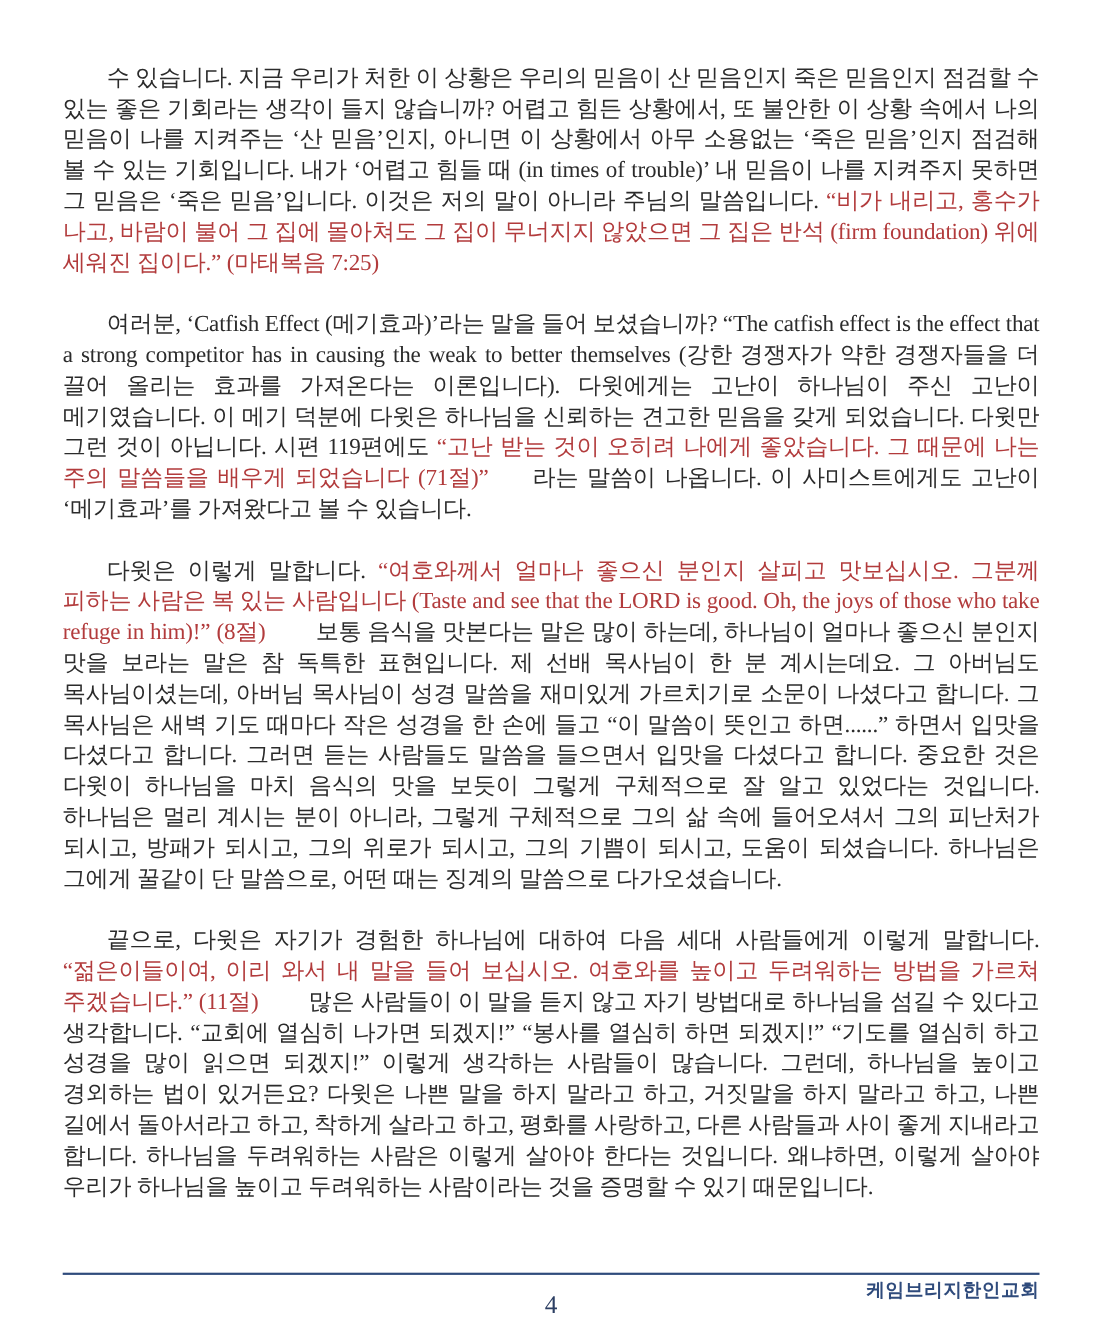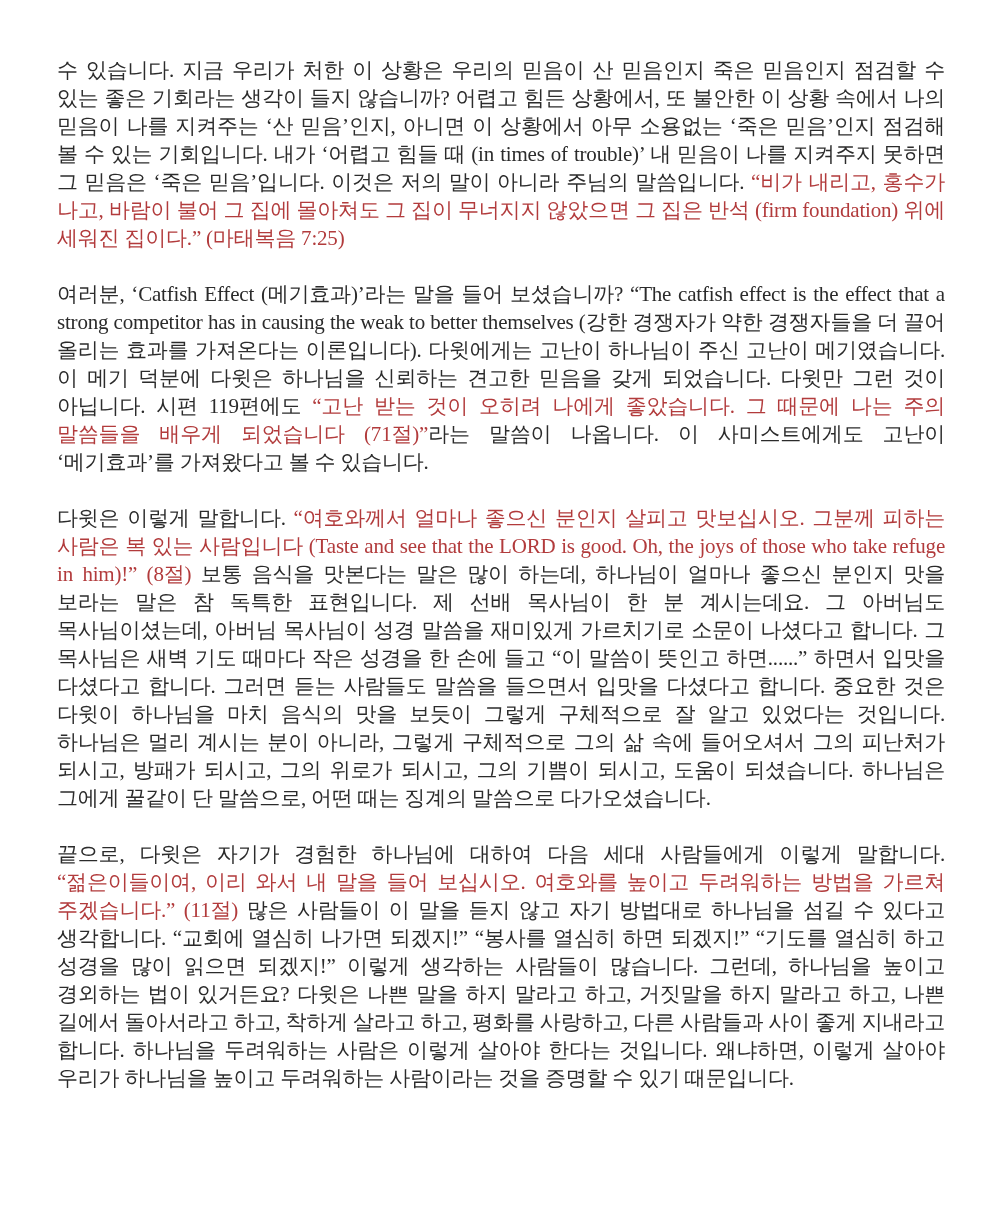--- a/index.html
+++ b/index.html
@@ -30,21 +30,21 @@
     font-size: 21px;
     line-height: 28px;
     text-align: justify;
     letter-spacing: -0.2px;
     word-break: keep-all;
     margin-bottom: 28px;
     color: var(--body-text);
   }
   .para:last-child { margin-bottom: 0; }
   .scripture { color: var(--red); }
-  .normal { color: var(--body-text); }
+  .normal { color: var(--body-text); margin-left: 40px; }
   .footer {
     position: absolute;
     left: 57px;
     right: 55px;
     top: 1157px;
     height: 56px;
   }
   .footer-rule {
     border-top: 2px solid var(--navy);
     height: 0;
@@ -68,13 +68,18 @@
 </head>
 <body>
 
 <div class="page">
   <div class="content" id="paragraphs">
       <p class="para"><span class="normal">수 있습니다. 지금 우리가 처한 이 상황은 우리의 믿음이 산 믿음인지 죽은 믿음인지 점검할 수 있는 좋은 기회라는 생각이 들지 않습니까? 어렵고 힘든 상황에서, 또 불안한 이 상황 속에서 나의 믿음이 나를 지켜주는 ‘산 믿음’인지, 아니면 이 상황에서 아무 소용없는 ‘죽은 믿음’인지 점검해 볼 수 있는 기회입니다. 내가 ‘어렵고 힘들 때 (in times of trouble)’ 내 믿음이 나를 지켜주지 못하면 그 믿음은 ‘죽은 믿음’입니다. 이것은 저의 말이 아니라 주님의 말씀입니다. </span><span class="scripture">“비가 내리고, 홍수가 나고, 바람이 불어 그 집에 몰아쳐도 그 집이 무너지지 않았으면 그 집은 반석 (firm foundation) 위에 세워진 집이다.” (마태복음 7:25)</span></p>
       <p class="para"><span class="normal">여러분, ‘Catfish Effect (메기효과)’라는 말을 들어 보셨습니까? “The catfish effect is the effect that a strong competitor has in causing the weak to better themselves (강한 경쟁자가 약한 경쟁자들을 더 끌어 올리는 효과를 가져온다는 이론입니다). 다윗에게는 고난이 하나님이 주신 고난이 메기였습니다. 이 메기 덕분에 다윗은 하나님을 신뢰하는 견고한 믿음을 갖게 되었습니다. 다윗만 그런 것이 아닙니다. 시편 119편에도 </span><span class="scripture">“고난 받는 것이 오히려 나에게 좋았습니다. 그 때문에 나는 주의 말씀들을 배우게 되었습니다 (71절)”</span><span class="normal">라는 말씀이 나옵니다. 이 사미스트에게도 고난이 ‘메기효과’를 가져왔다고 볼 수 있습니다.</span></p>
       <p class="para"><span class="normal">다윗은 이렇게 말합니다. </span><span class="scripture">“여호와께서 얼마나 좋으신 분인지 살피고 맛보십시오. 그분께 피하는 사람은 복 있는 사람입니다 (Taste and see that the LORD is good. Oh, the joys of those who take refuge in him)!” (8절)</span><span class="normal"> 보통 음식을 맛본다는 말은 많이 하는데, 하나님이 얼마나 좋으신 분인지 맛을 보라는 말은 참 독특한 표현입니다. 제 선배 목사님이 한 분 계시는데요. 그 아버님도 목사님이셨는데, 아버님 목사님이 성경 말씀을 재미있게 가르치기로 소문이 나셨다고 합니다. 그 목사님은 새벽 기도 때마다 작은 성경을 한 손에 들고 “이 말씀이 뜻인고 하면......” 하면서 입맛을 다셨다고 합니다. 그러면 듣는 사람들도 말씀을 들으면서 입맛을 다셨다고 합니다. 중요한 것은 다윗이 하나님을 마치 음식의 맛을 보듯이 그렇게 구체적으로 잘 알고 있었다는 것입니다. 하나님은 멀리 계시는 분이 아니라, 그렇게 구체적으로 그의 삶 속에 들어오셔서 그의 피난처가 되시고, 방패가 되시고, 그의 위로가 되시고, 그의 기쁨이 되시고, 도움이 되셨습니다. 하나님은 그에게 꿀같이 단 말씀으로, 어떤 때는 징계의 말씀으로 다가오셨습니다.</span></p>
       <p class="para"><span class="normal">끝으로, 다윗은 자기가 경험한 하나님에 대하여 다음 세대 사람들에게 이렇게 말합니다. </span><span class="scripture">“젊은이들이여, 이리 와서 내 말을 들어 보십시오. 여호와를 높이고 두려워하는 방법을 가르쳐 주겠습니다.” (11절)</span><span class="normal"> 많은 사람들이 이 말을 듣지 않고 자기 방법대로 하나님을 섬길 수 있다고 생각합니다. “교회에 열심히 나가면 되겠지!” “봉사를 열심히 하면 되겠지!” “기도를 열심히 하고 성경을 많이 읽으면 되겠지!” 이렇게 생각하는 사람들이 많습니다. 그런데, 하나님을 높이고 경외하는 법이 있거든요? 다윗은 나쁜 말을 하지 말라고 하고, 거짓말을 하지 말라고 하고, 나쁜 길에서 돌아서라고 하고, 착하게 살라고 하고, 평화를 사랑하고, 다른 사람들과 사이 좋게 지내라고 합니다. 하나님을 두려워하는 사람은 이렇게 살아야 한다는 것입니다. 왜냐하면, 이렇게 살아야 우리가 하나님을 높이고 두려워하는 사람이라는 것을 증명할 수 있기 때문입니다.</span></p>
     </div>
+  <div class="footer">
+    <div class="footer-rule"></div>
+    <div class="church">케임브리지한인교회</div>
+    <div class="pagenum">4</div>
+  </div>
 </div>
 
 </body></html>

